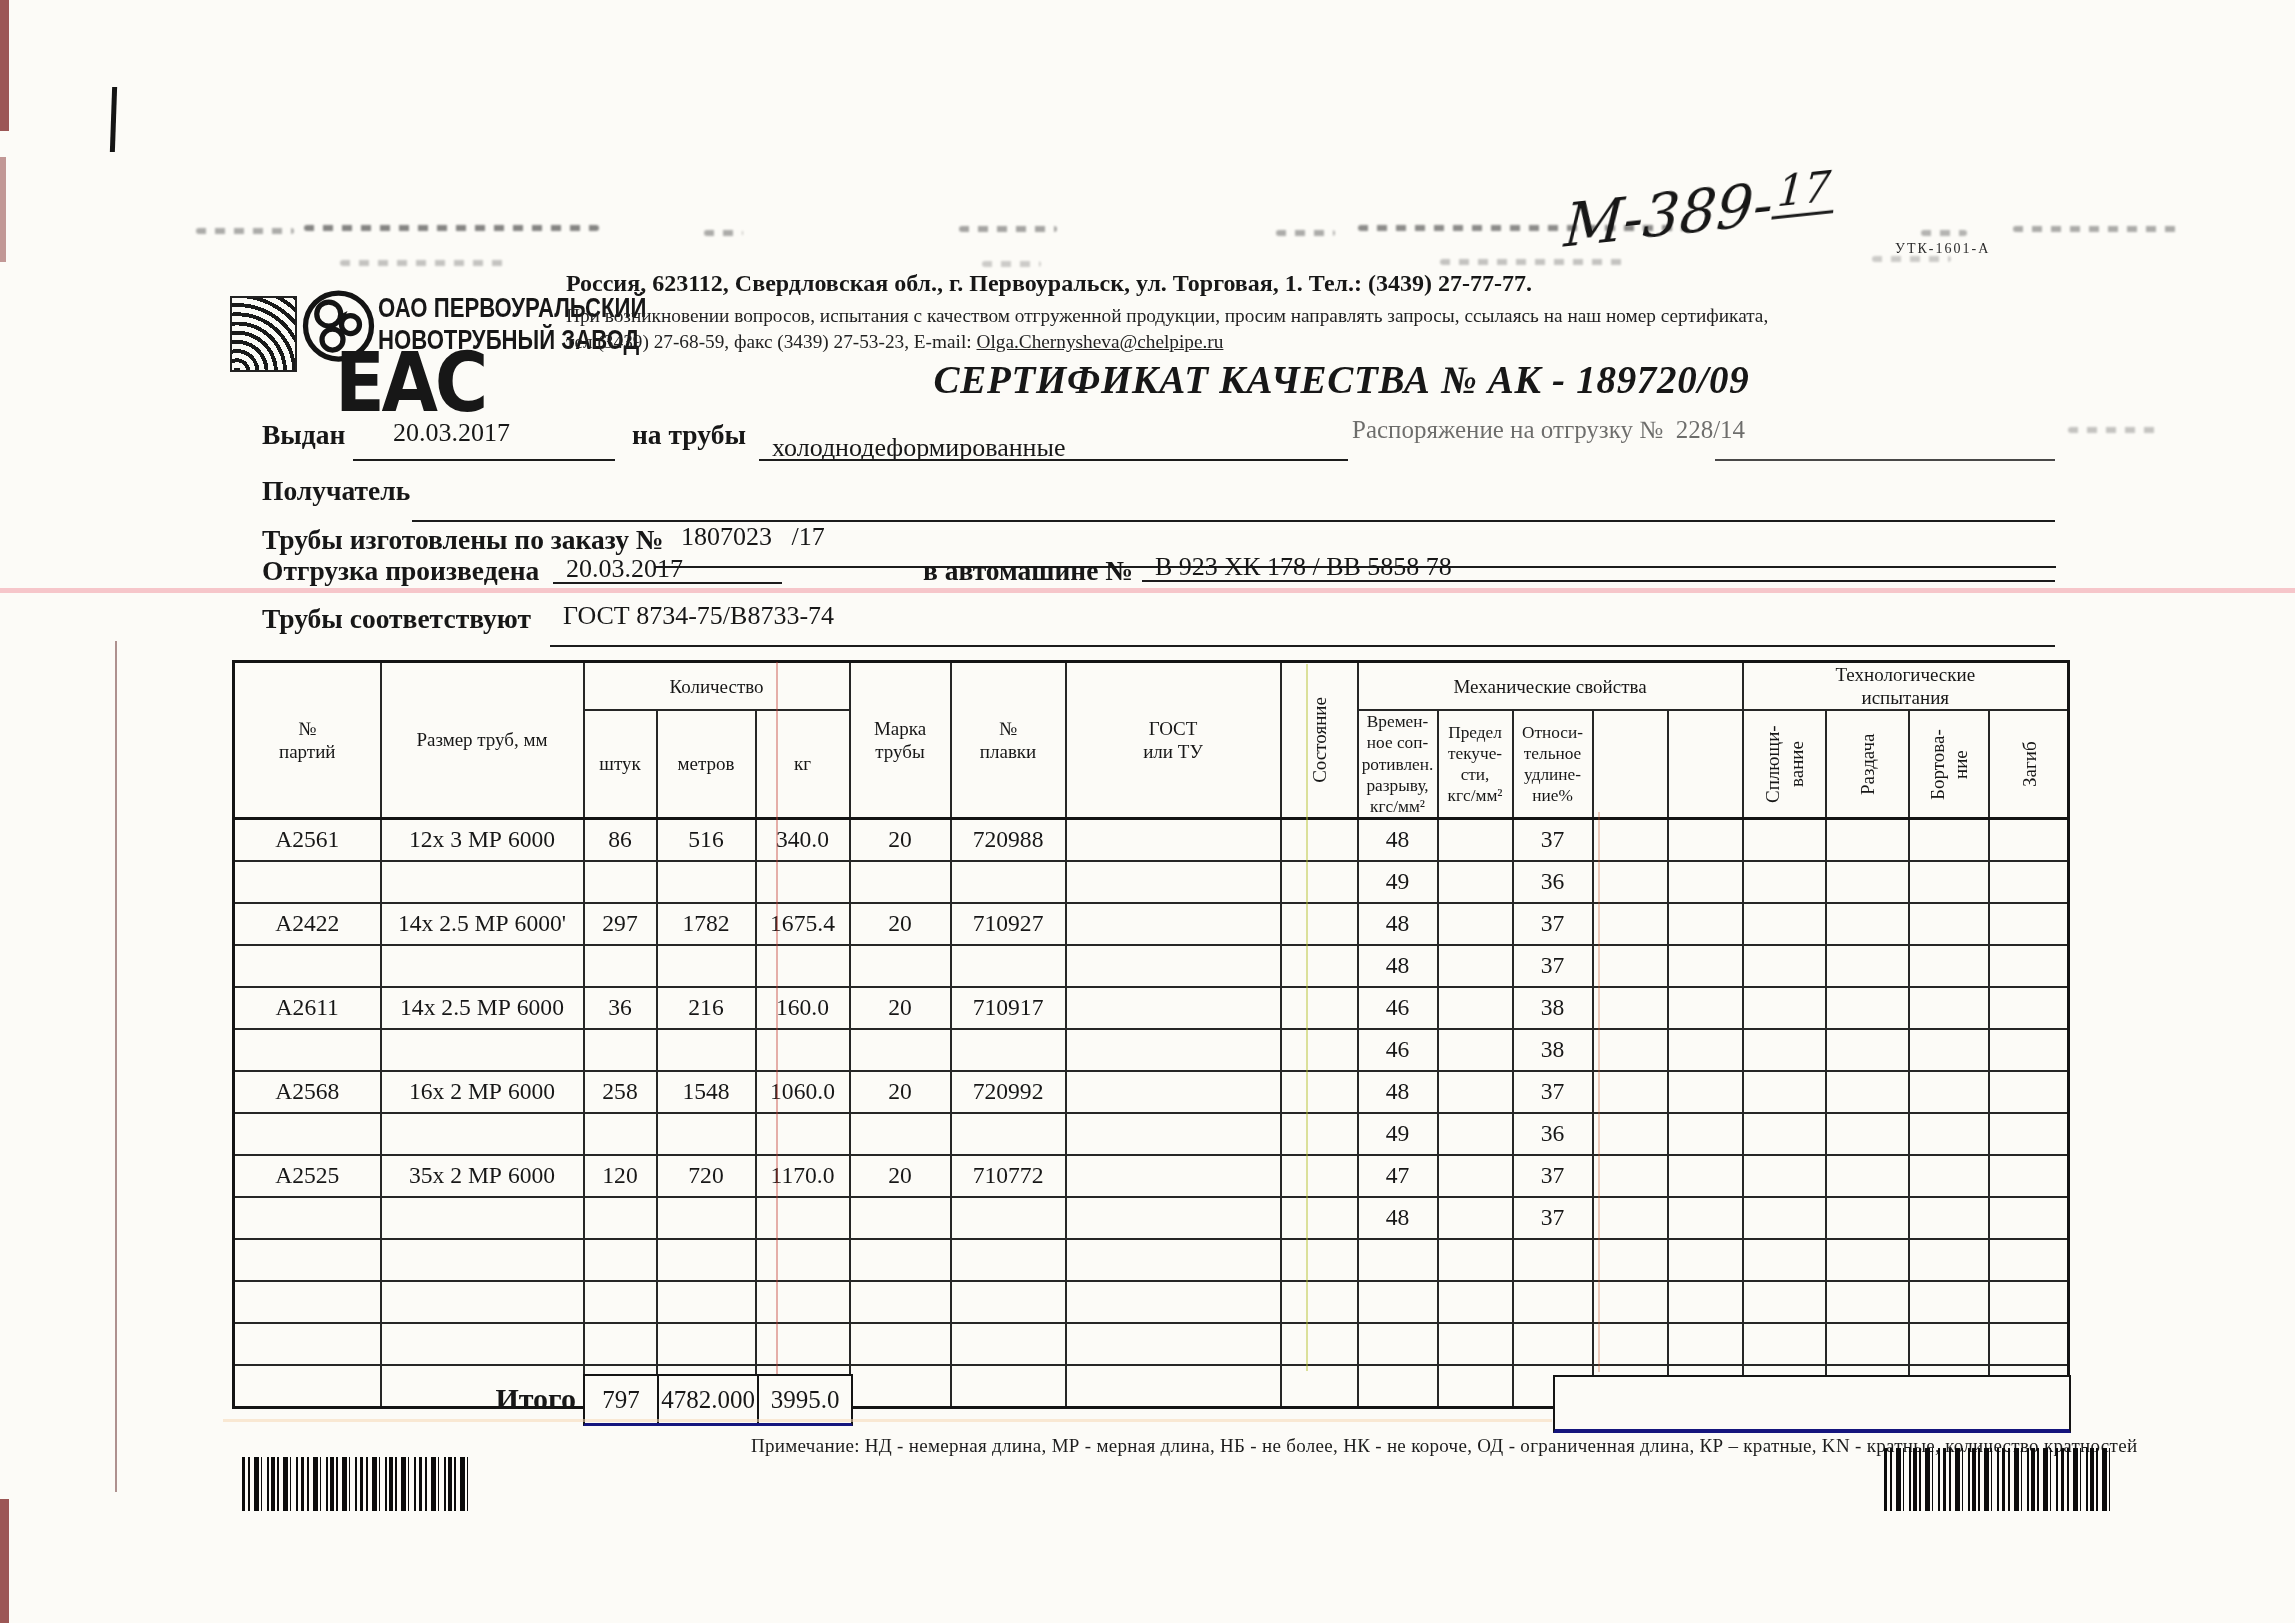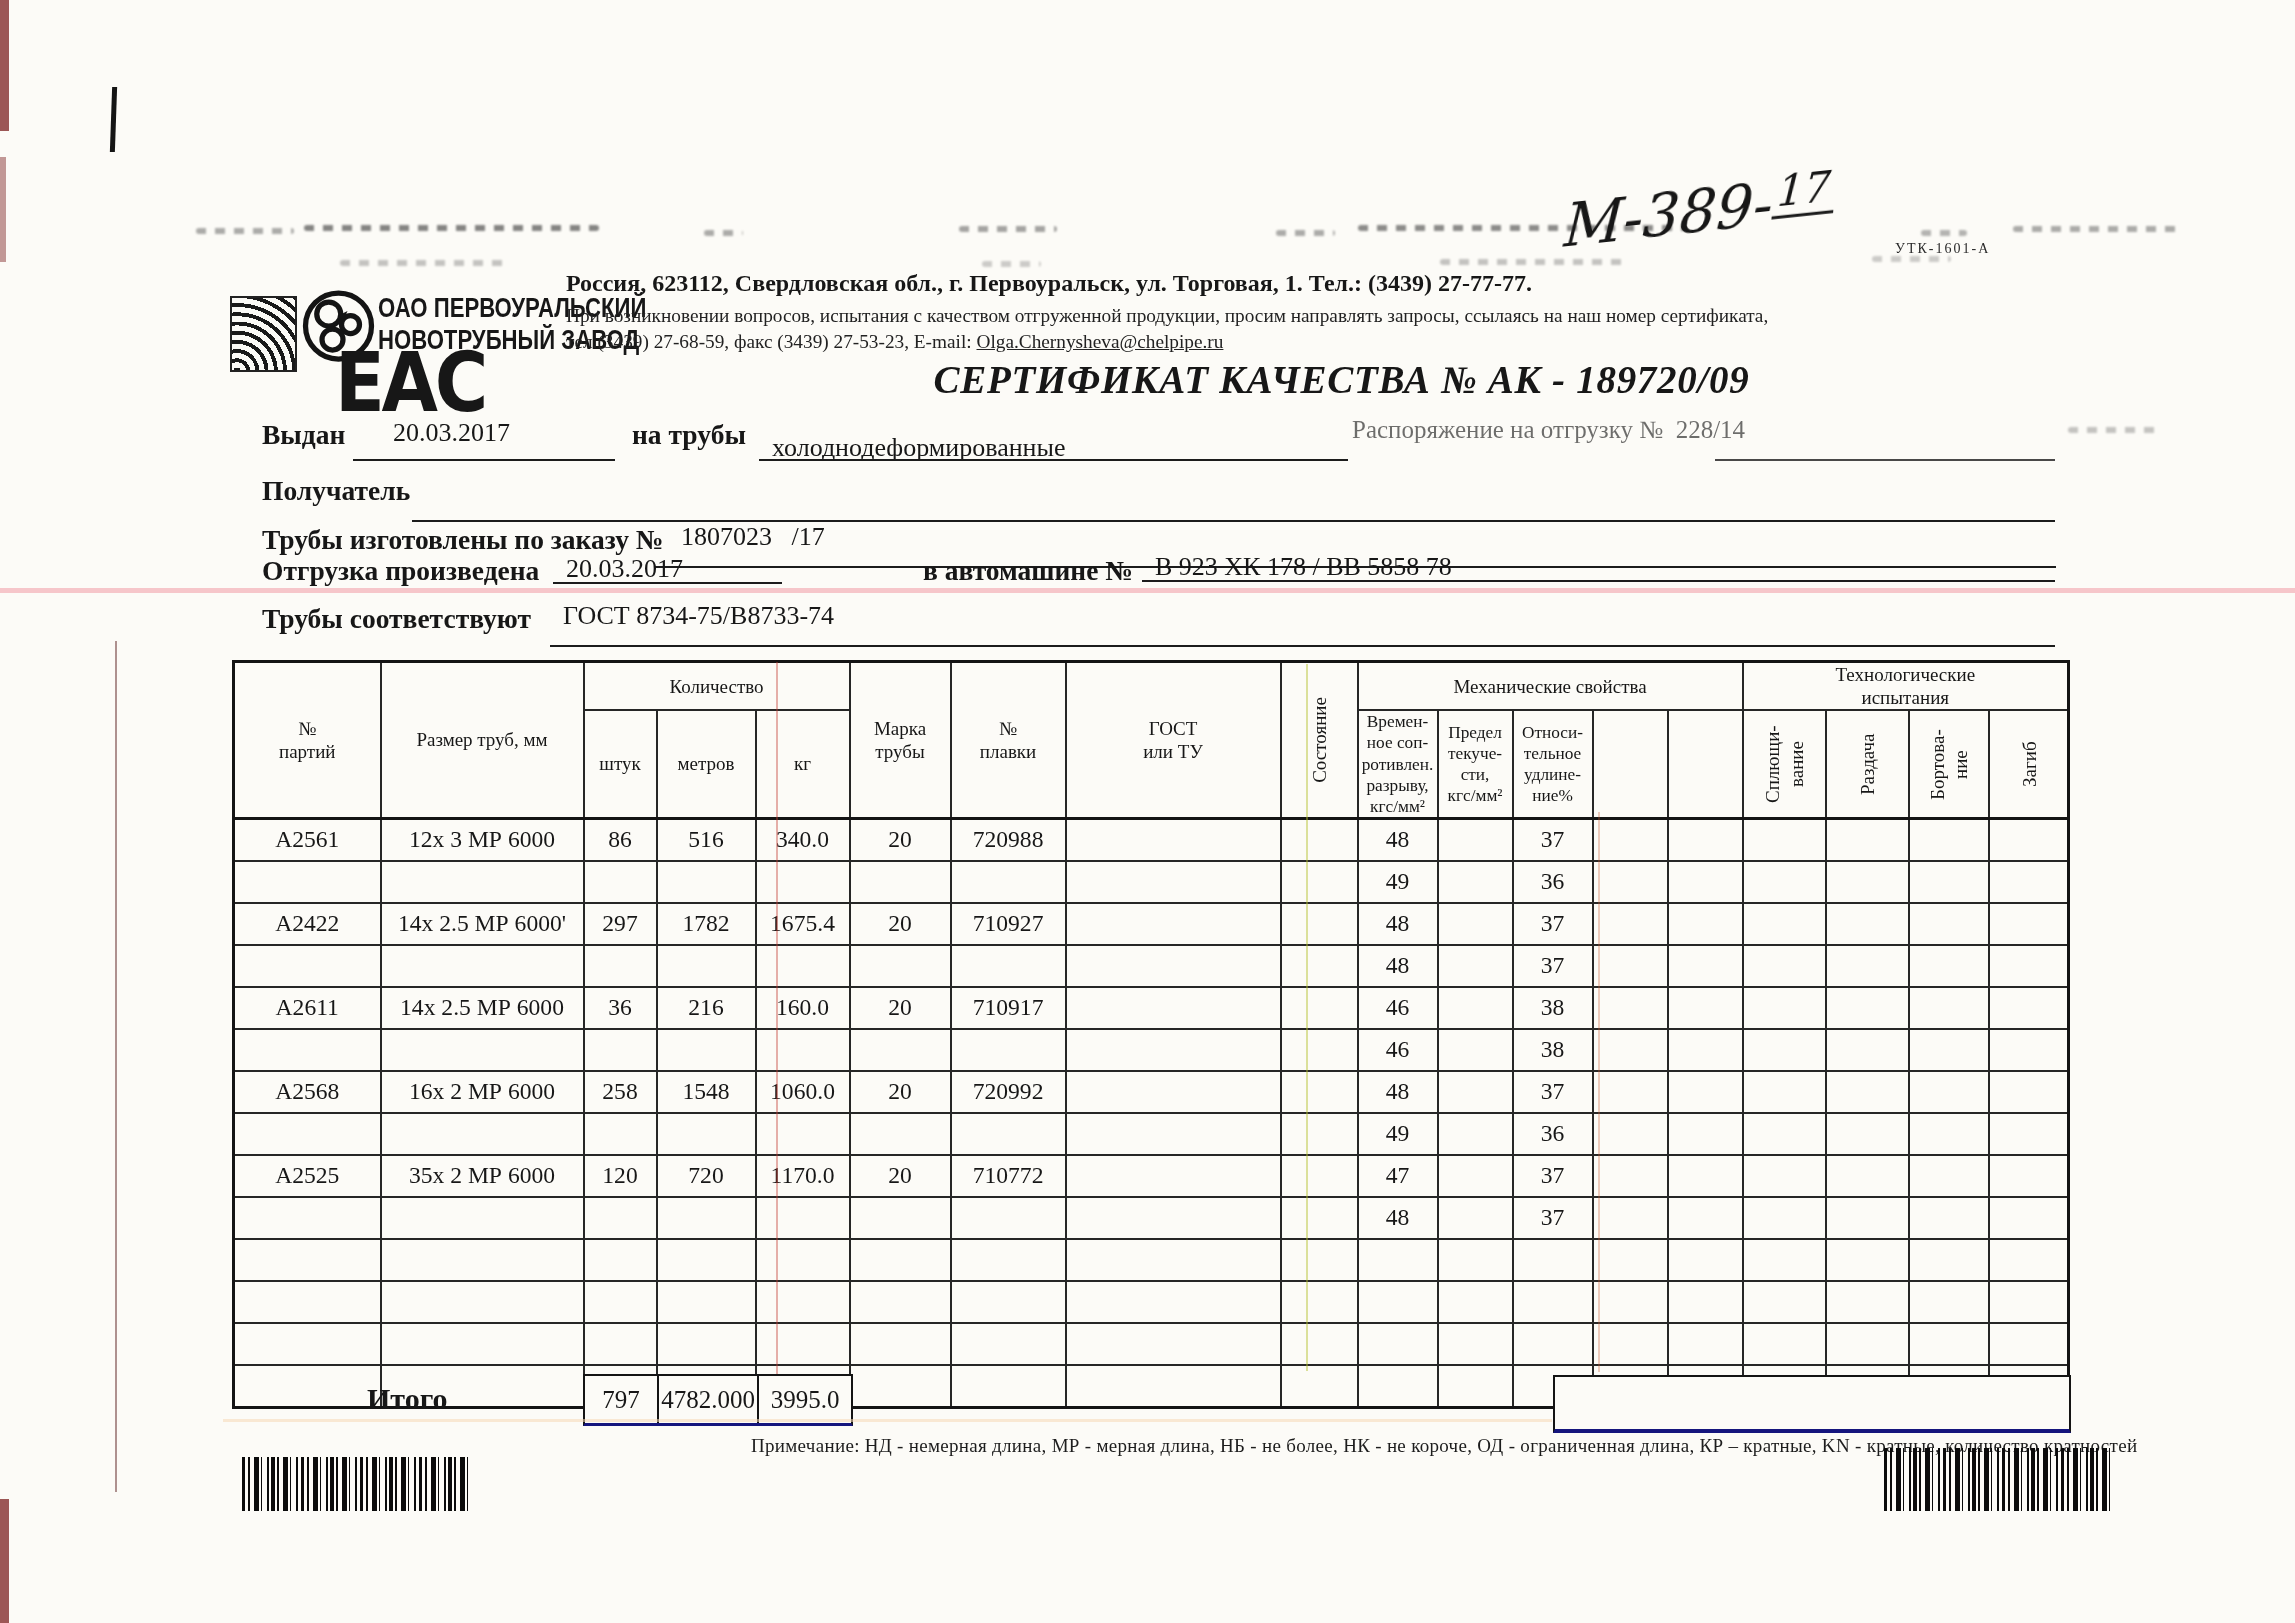--- a/index.html
+++ b/index.html
@@ -43,21 +43,21 @@
   #cert-table thead{border-bottom:3.9px solid #141414;}
   #cert-table th{font-weight:normal;font-size:19px;line-height:1.22;white-space:pre-line;}
   #cert-table th.small{font-size:17.3px;}
   #cert-table td{font-size:23.6px;height:40px;}
   .vert{writing-mode:vertical-rl;transform:rotate(180deg);}
   
   .totalbox{position:absolute;display:flex;border:2.6px solid #141414;border-bottom:3.9px solid #15157d;background:#fcfbf7;}
   .totalbox span{display:flex;align-items:center;justify-content:center;font-size:25px;}
   .totalbox span + span{border-left:2px solid #141414;}
   .rightbox{position:absolute;border:2.6px solid #141414;border-bottom:4.6px solid #15157d;background:#fcfbf7;}
-  .itogo{position:absolute;font-weight:bold;font-size:30px;text-align:left;}
+  .itogo{position:absolute;font-weight:bold;font-size:30px;text-align:right;}
   .footnote{position:absolute;font-size:19px;letter-spacing:0.3px;white-space:nowrap;color:#1d1d1d;}
   .barcode{position:absolute;filter:blur(0.2px);
     background:repeating-linear-gradient(90deg,#0b0b0b 0 3.3px,transparent 3.3px 5.9px,#0b0b0b 5.9px 7.9px,transparent 7.9px 11.8px,#0b0b0b 11.8px 17px,transparent 17px 19px,#0b0b0b 19px 20px,transparent 20px 25px,#0b0b0b 25px 27px,transparent 27px 29.5px);}
 </style>
 </head>
 <body>
 
 <div class="page">
 
   <div class="edge" style="left:0;top:0;width:9.2px;height:131px;"></div>

